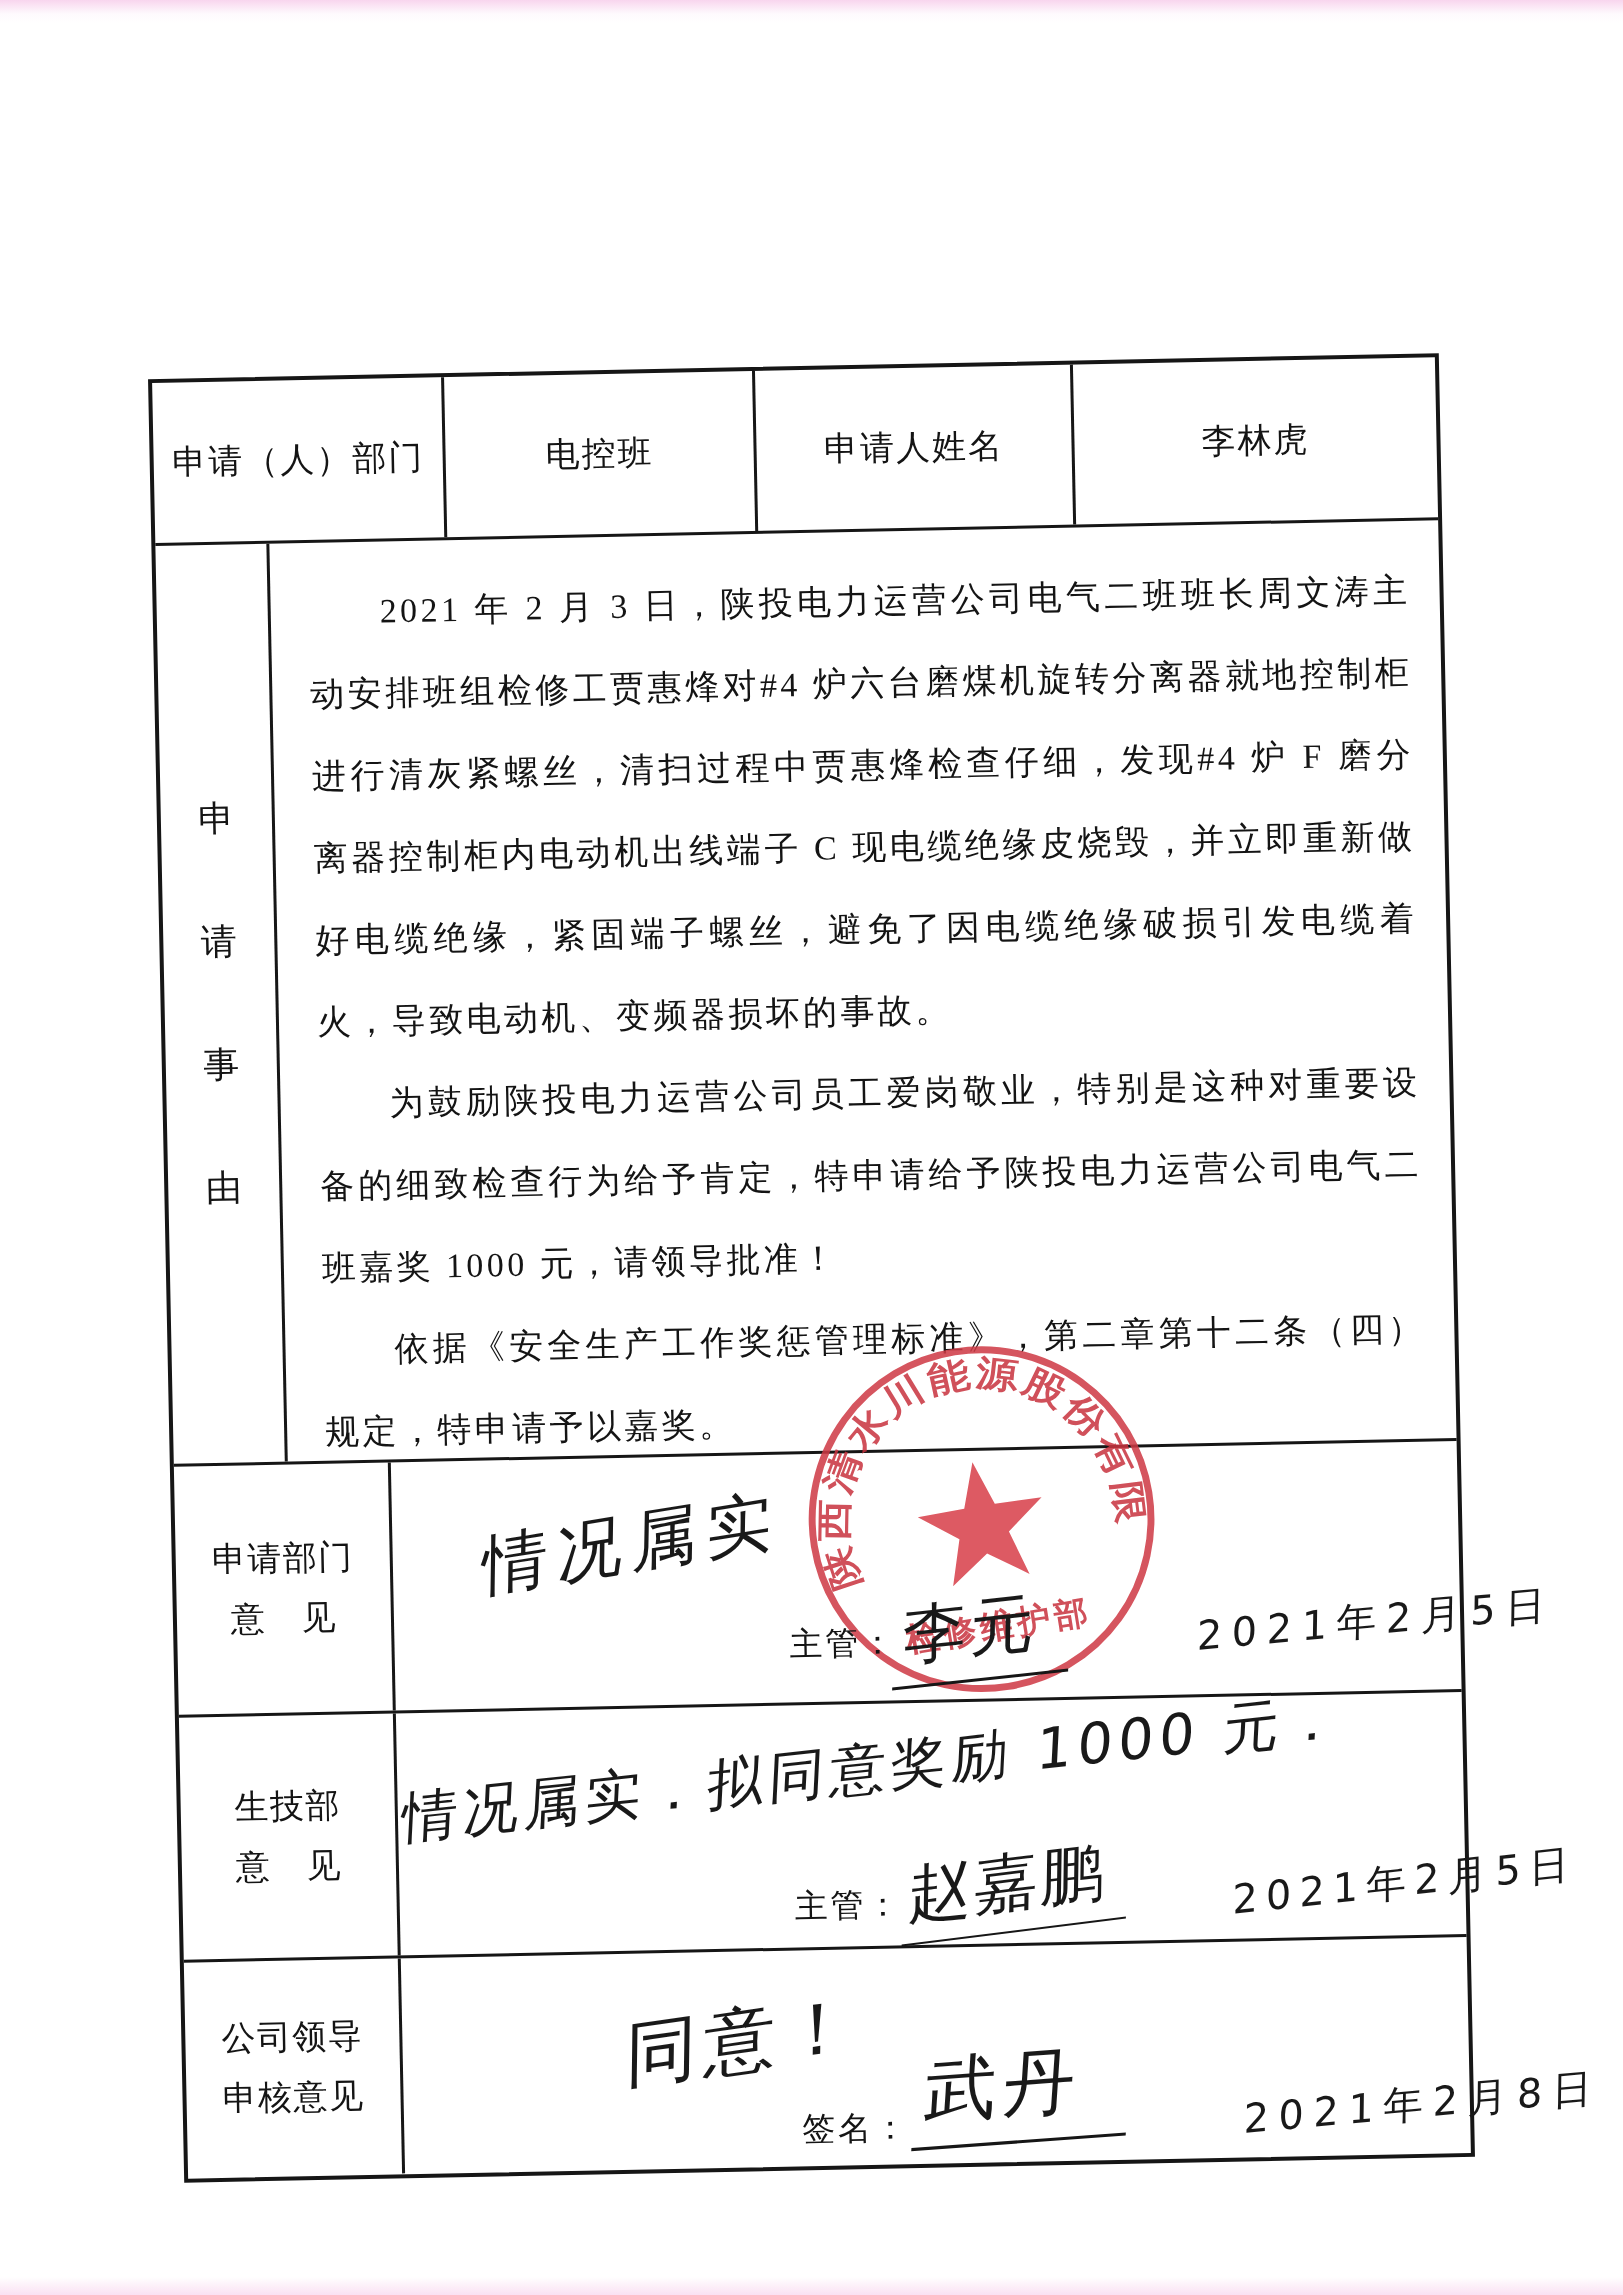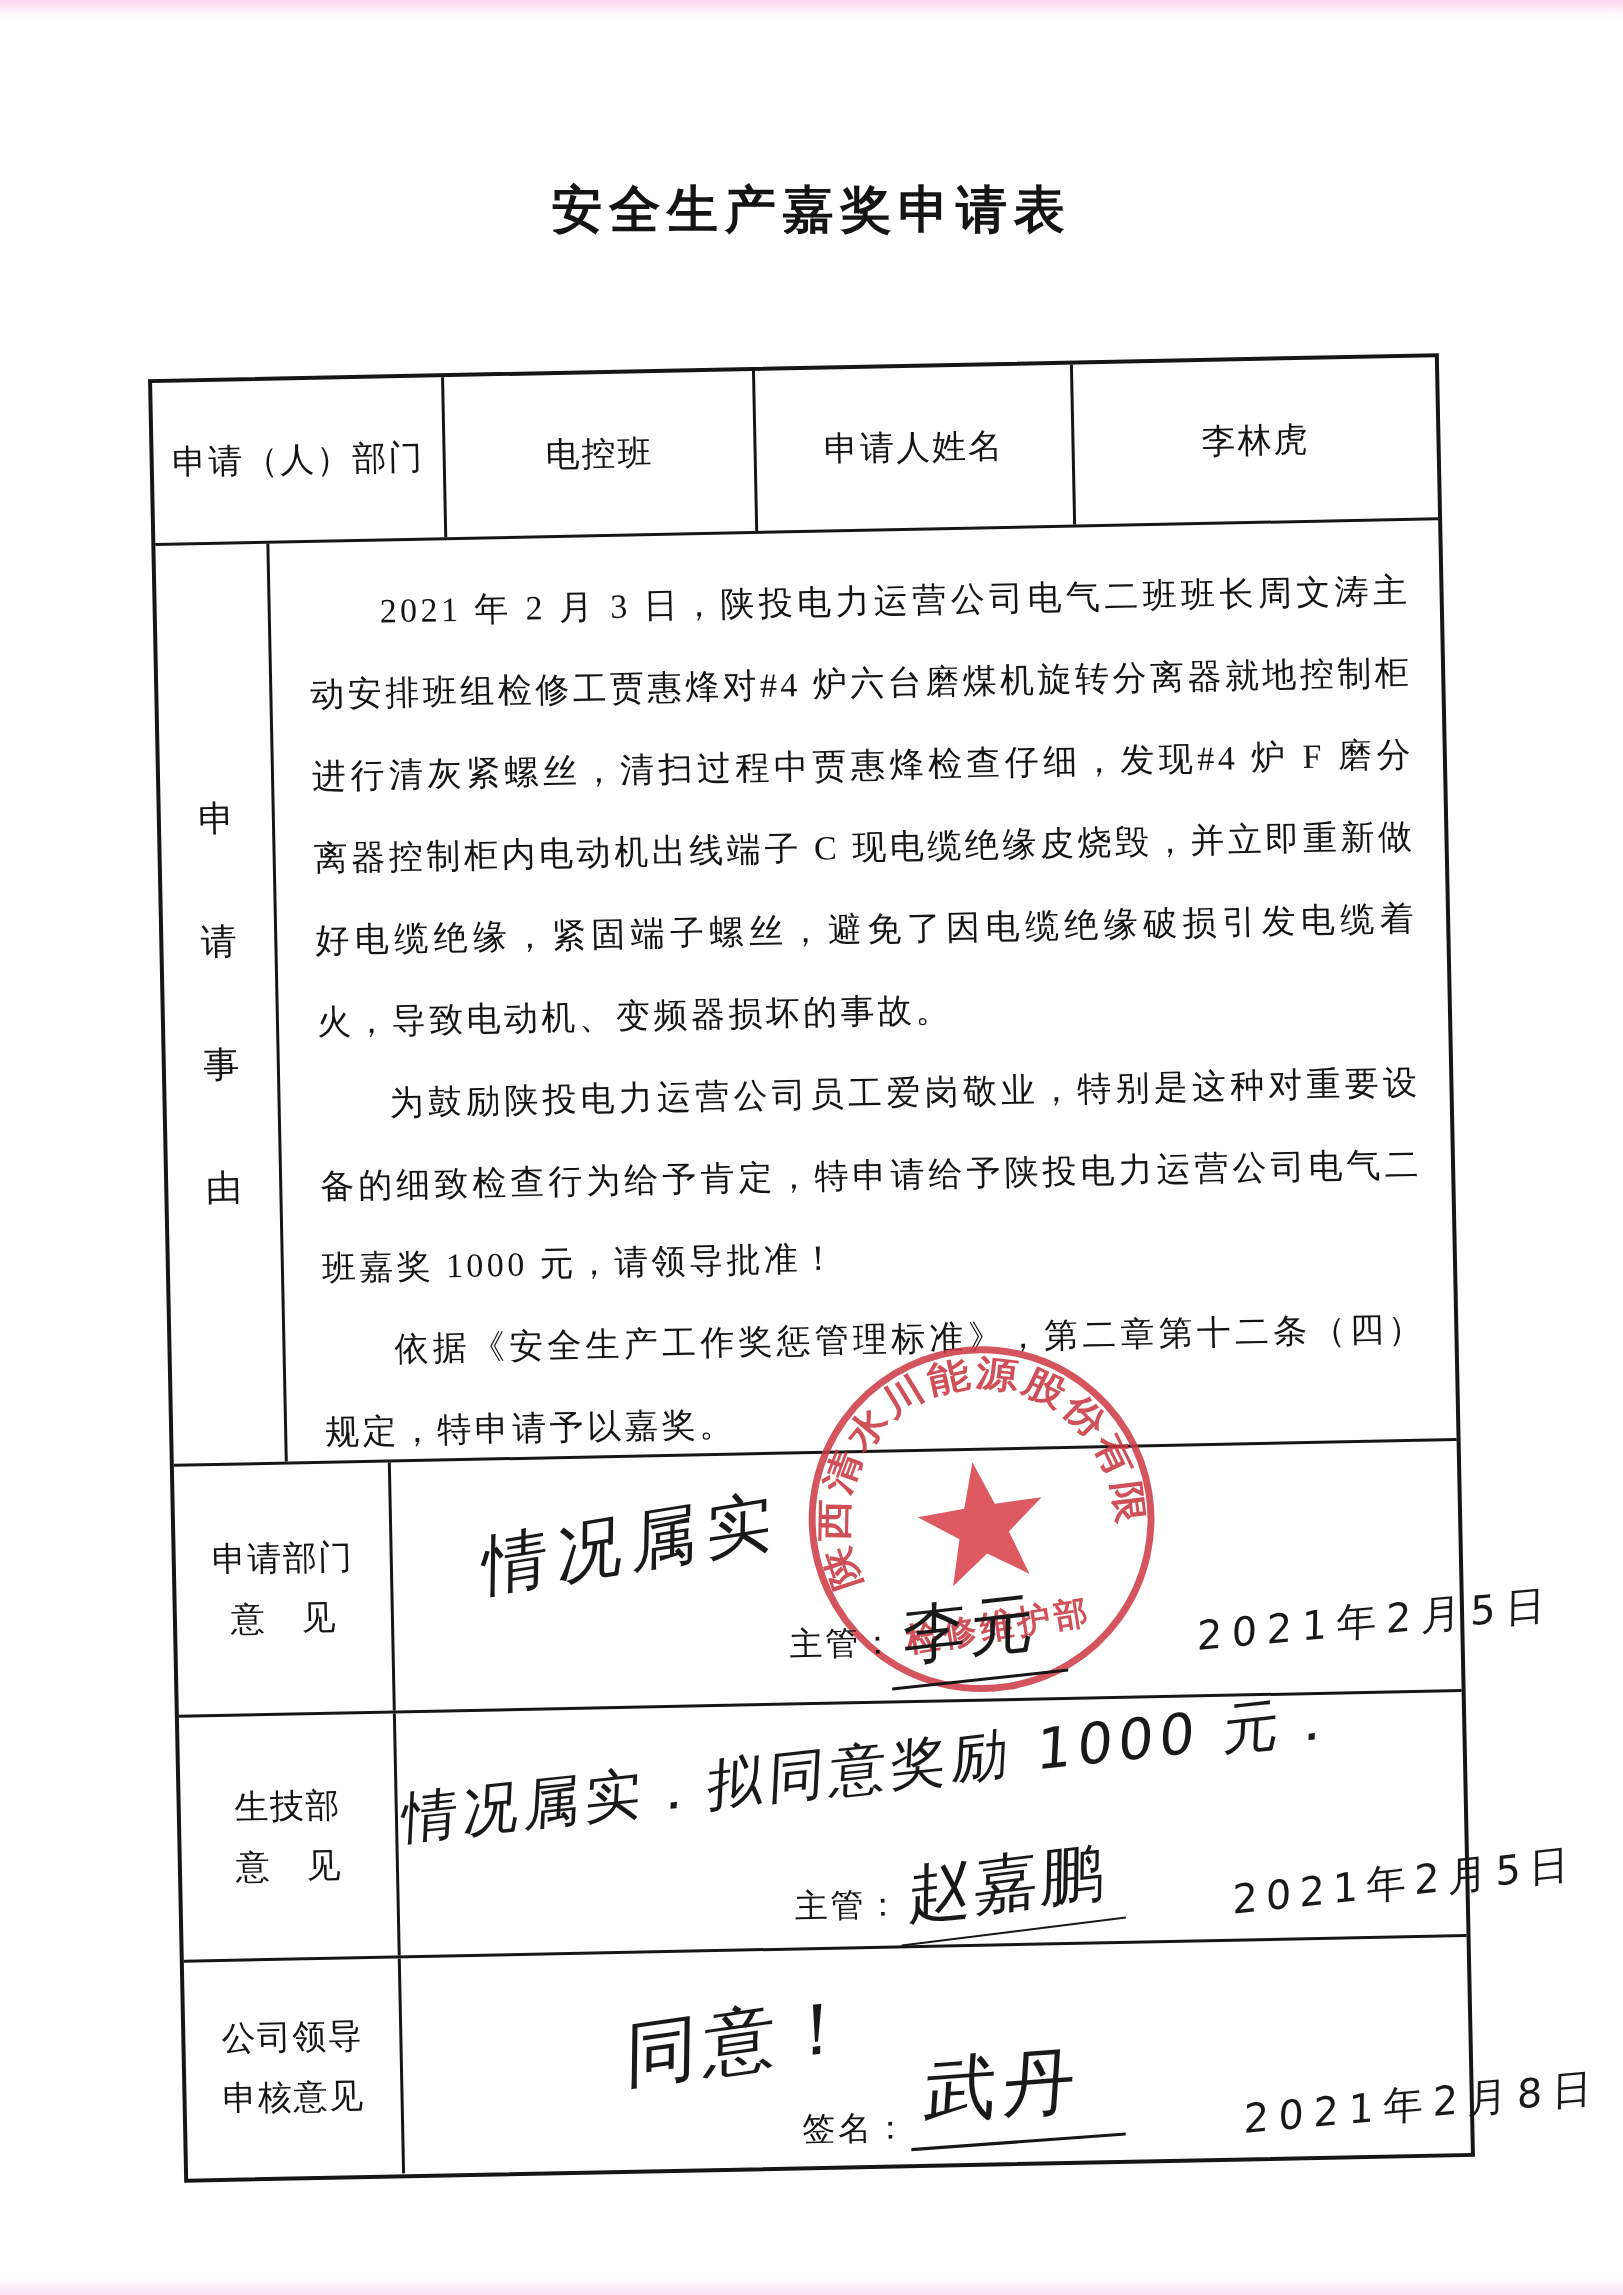--- a/index.html
+++ b/index.html
@@ -72,21 +72,20 @@
     opacity:.86;transform:rotate(-8deg);z-index:5;}
 </style>
 </head>
 <body>
 
 <div class="sheet">
 
   <div class="band-top"></div>
   <div class="band-bottom"></div>
 
-  <h1 class="title">安全生产嘉奖申请表</h1>
 
   <div class="tilt">
     <div class="tbl">
 
       <div class="row r1">
         <div class="cell c-w1">申请（人）部门</div>
         <div class="cell c-w2">电控班</div>
         <div class="cell c-w3">申请人姓名</div>
         <div class="cell c-grow norim">李林虎</div>
       </div>

